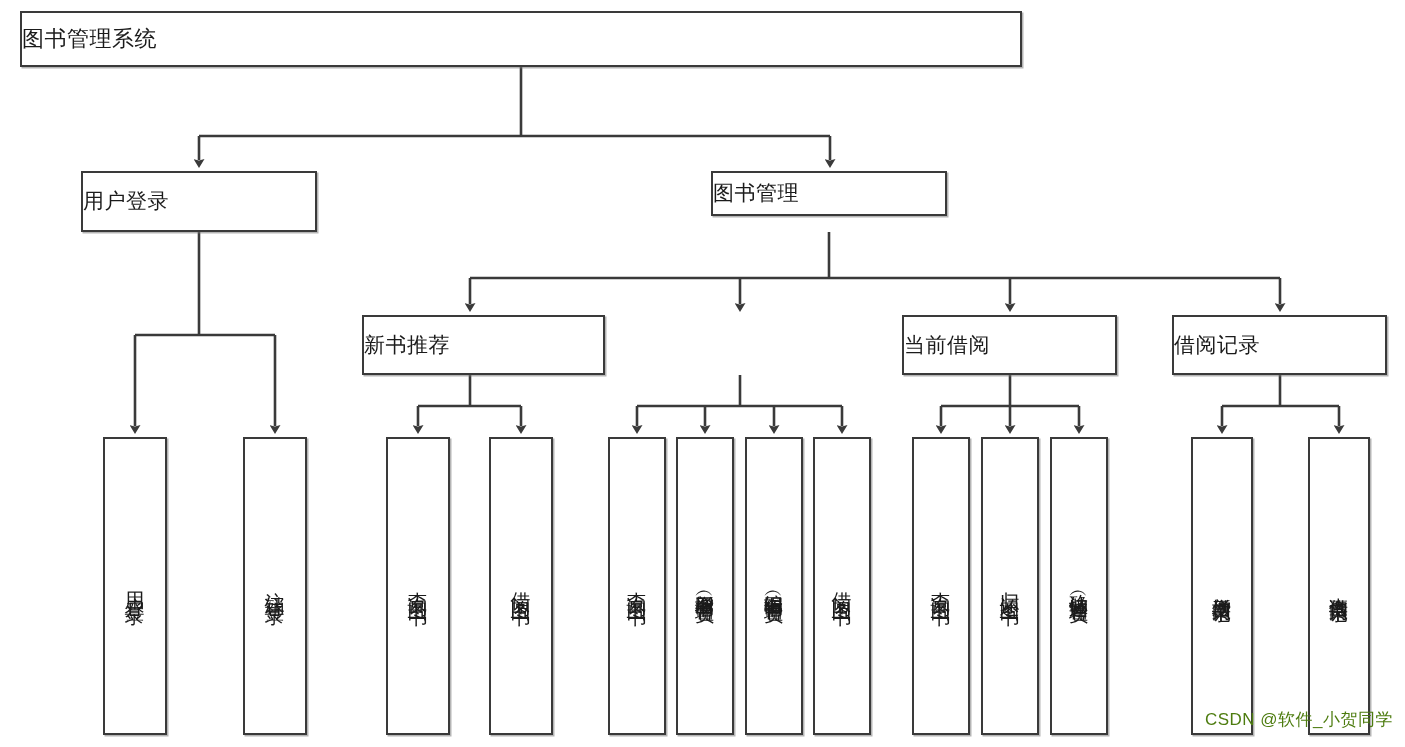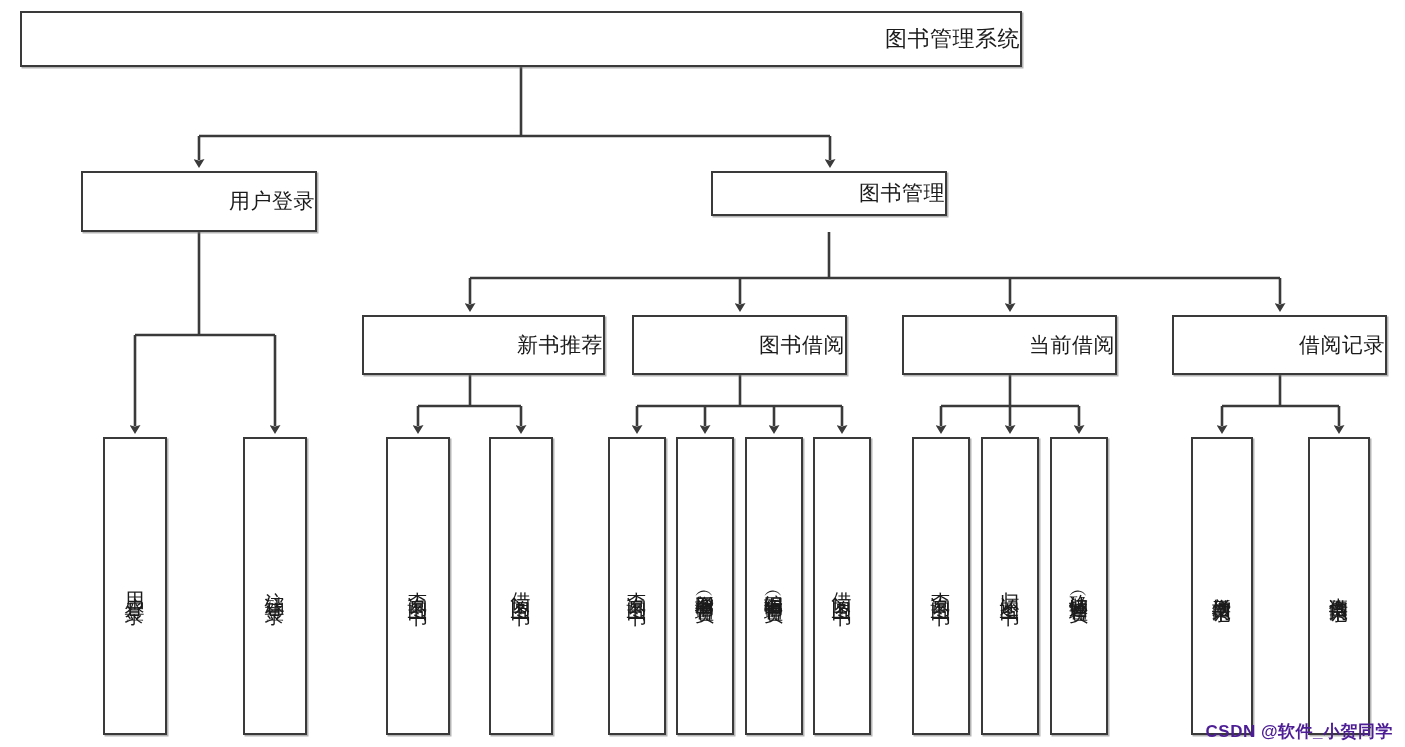--- a/index.html
+++ b/index.html
@@ -25,21 +25,21 @@
     height: 747px;
     pointer-events: none;
   }
   .node {
     position: absolute;
     box-sizing: border-box;
     border: 2px solid #3a3a3a;
     background: #ffffff;
     display: flex;
     align-items: center;
-    justify-content: flex-end;
+    justify-content: flex-start;
     box-shadow: 1.5px 1.5px 0 rgba(120,120,120,0.55);
   }
   .node .lbl {
     color: #1b1b1b;
     font-size: 21px;
     line-height: 1.18;
     letter-spacing: 0.5px;
     white-space: nowrap;
   }
   .node.vert {
@@ -57,27 +57,26 @@
     text-align: center;
   }
   .node.vert.tight .lbl {
     letter-spacing: 1.5px;
     font-size: 19px;
   }
   .node.root .lbl { font-size: 22px; }
   .watermark {
     position: absolute;
     right: 12px;
-    bottom: 4px;
-    color: #4c1d95;
+    bottom: 16px;
+    color: #4d7c0f;
     font-size: 17px;
     letter-spacing: 0.5px;
     white-space: nowrap;
     user-select: none;
-    font-weight: bold;
   }
 </style>
 </head>
 <body>
 
 <div id="canvas">
 
   <svg class="edges" viewBox="0 0 1405 747" xmlns="http://www.w3.org/2000/svg">
     <defs>
       <marker id="arrow" markerWidth="9" markerHeight="11" refX="1" refY="5.5" orient="auto" markerUnits="userSpaceOnUse">
@@ -137,23 +136,20 @@
   <div class="node" style="left:81px; top:171px; width:236px; height:61px;">
     <span class="lbl">用户登录</span>
   </div>
   <div class="node" style="left:711px; top:171px; width:236px; height:45px;">
     <span class="lbl">图书管理</span>
   </div>
 
   <div class="node" style="left:362px; top:315px; width:243px; height:60px;">
     <span class="lbl">新书推荐</span>
   </div>
-  <div class="node" style="left:632px; top:315px; width:215px; height:60px;">
-    <span class="lbl">图书借阅</span>
-  </div>
   <div class="node" style="left:1172px; top:315px; width:215px; height:60px;">
     <span class="lbl">借阅记录</span>
   </div>
   <div class="node" style="left:902px; top:315px; width:215px; height:60px;">
     <span class="lbl">当前借阅</span>
   </div>
 
   <div class="node vert" style="left:103px; top:437px; width:64px; height:298px;">
     <span class="lbl">用户登录</span>
   </div>

